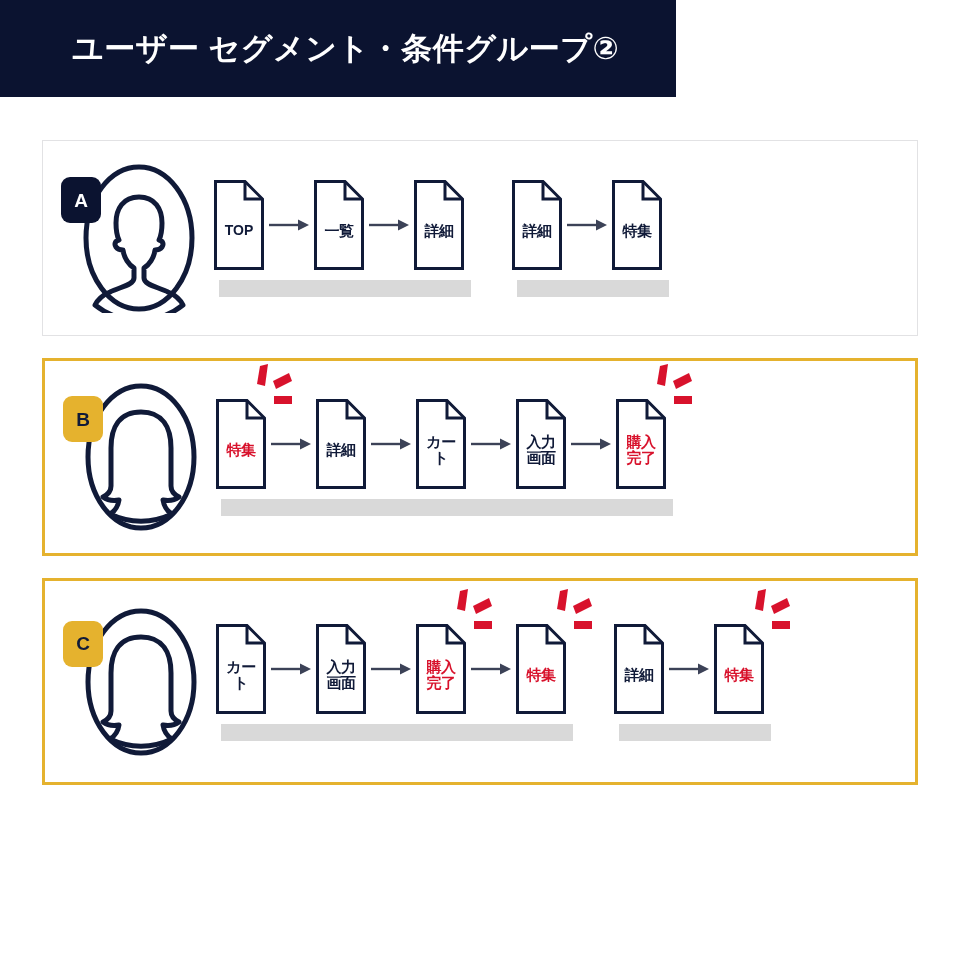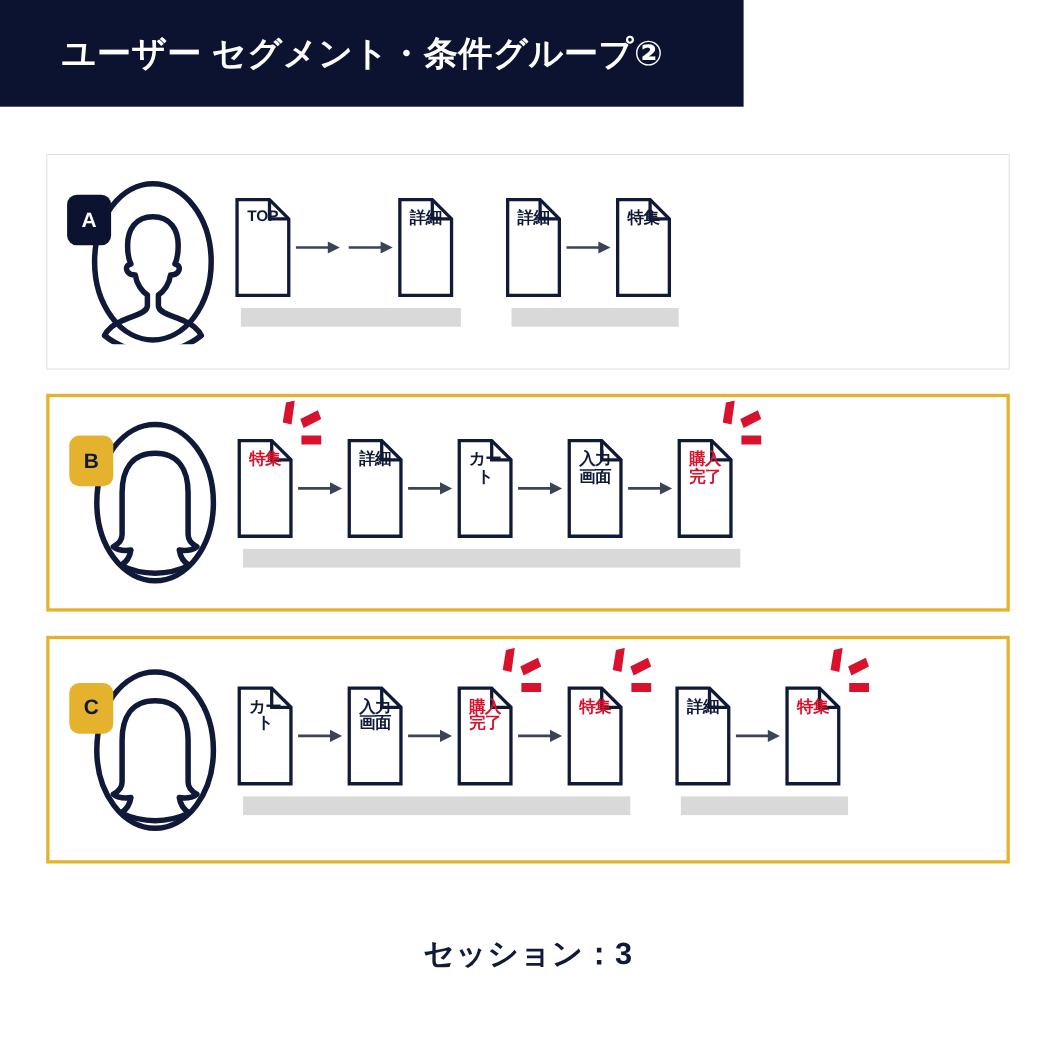--- a/index.html
+++ b/index.html
@@ -25,21 +25,21 @@
     height: 97px;
     background: #0b1330;
     display: flex;
     align-items: center;
   }
   .header-title {
     color: #ffffff;
     font-size: 31px;
     font-weight: bold;
     letter-spacing: 0.5px;
-    margin-left: 56px;
+    margin-left: 72px;
     white-space: nowrap;
   }
 
   
   .rows {
     position: absolute;
     left: 42px;
     top: 140px;
     width: 876px;
   }
@@ -142,21 +142,21 @@
   }
   .page-label {
     position: absolute;
     left: 0;
     right: 0;
     top: 0;
     bottom: 0;
     display: flex;
     flex-direction: column;
     align-items: center;
-    justify-content: flex-start;
+    justify-content: center;
     font-size: 15px;
     font-weight: bold;
     line-height: 1.05;
     letter-spacing: -0.5px;
     z-index: 2;
     padding-top: 12px;
     box-sizing: border-box;
   }
   .page-label.navy { color: #101a38; }
   .page-label.red  { color: #d8122c; }
@@ -226,20 +226,29 @@
                   <path d="M32 2.5 L32 20 L49.5 20" fill="none" stroke="#101a38" stroke-width="3"></path>
                 </svg></div>
               <div class="page-label navy latin">
                 <span>TOP</span>
               </div>
             </div>
             <div class="arrow"><svg viewBox="0 0 44 16" width="44" height="16">
                 <line x1="2" y1="8" x2="33" y2="8" stroke="#3c4257" stroke-width="2.4"></line>
                 <path d="M31 2.5 L42 8 L31 13.5 Z" fill="#3c4257"></path>
               </svg></div>
+            <div class="step">
+              <div class="page-card"><svg viewBox="0 0 52 92" width="52" height="92">
+                  <path d="M2.5 2.5 L32 2.5 L49.5 20 L49.5 89.5 L2.5 89.5 Z" fill="#ffffff" stroke="#101a38" stroke-width="3" stroke-linejoin="miter"></path>
+                  <path d="M32 2.5 L32 20 L49.5 20" fill="none" stroke="#101a38" stroke-width="3"></path>
+                </svg></div>
+              <div class="page-label navy">
+                <span>一覧</span>
+              </div>
+            </div>
             <div class="arrow"><svg viewBox="0 0 44 16" width="44" height="16">
                 <line x1="2" y1="8" x2="33" y2="8" stroke="#3c4257" stroke-width="2.4"></line>
                 <path d="M31 2.5 L42 8 L31 13.5 Z" fill="#3c4257"></path>
               </svg></div>
             <div class="step">
               <div class="page-card"><svg viewBox="0 0 52 92" width="52" height="92">
                   <path d="M2.5 2.5 L32 2.5 L49.5 20 L49.5 89.5 L2.5 89.5 Z" fill="#ffffff" stroke="#101a38" stroke-width="3" stroke-linejoin="miter"></path>
                   <path d="M32 2.5 L32 20 L49.5 20" fill="none" stroke="#101a38" stroke-width="3"></path>
                 </svg></div>
               <div class="page-label navy">
@@ -477,14 +486,13 @@
                 </svg></div>
             </div>
           </div>
           <div class="session-bar"></div>
         </div>
       </div>
     </div>
   </div>
 
 <div class="footer-stats">
-    <div class="stat">セッション：3</div>
   </div>
 
 </body></html>

